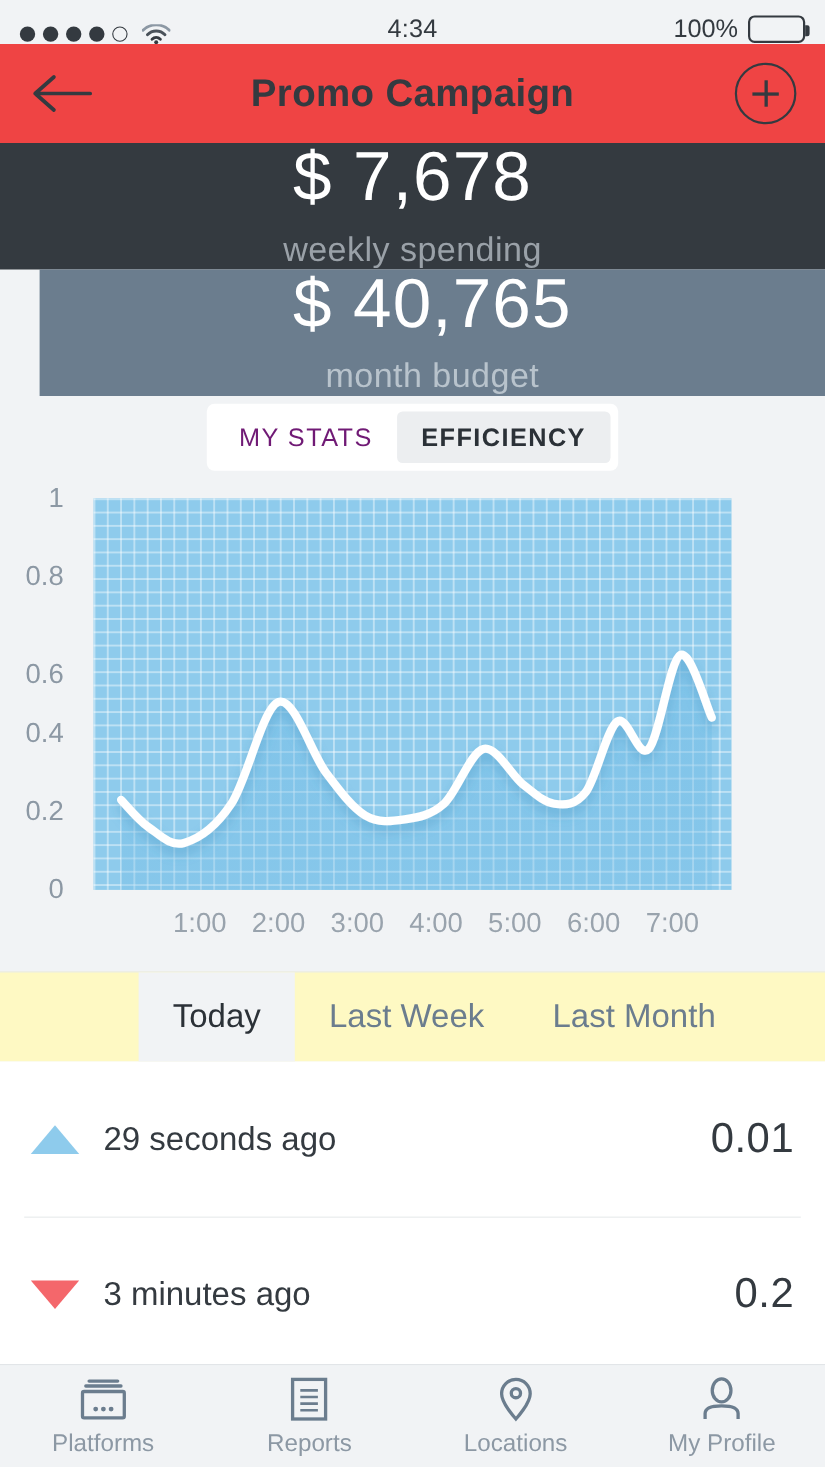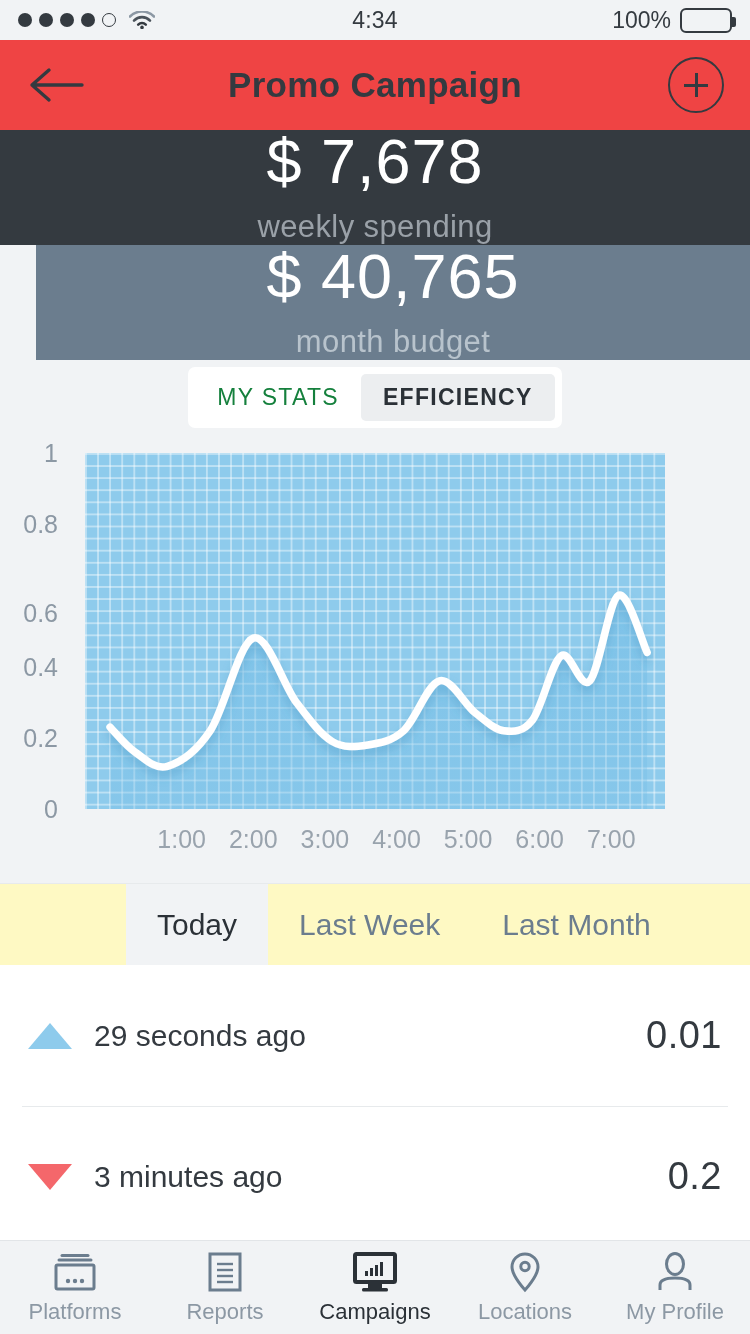--- a/index.html
+++ b/index.html
@@ -7,21 +7,21 @@
     width:750px; height:1334px;
     background:#f1f3f5;
     font-family:"Liberation Sans", sans-serif;
     overflow:hidden;
   }
   body { position:relative; }
 
   
   .statusbar {
     height:40px; width:100%;
-    display:flex; align-items:center;
+    display:flex; align-items:flex-end;
     padding:0 18px;
     background:#f1f3f5;
     position:relative;
   }
   .sb-left { display:flex; align-items:center; gap:7px; }
   .dot { width:14px; height:14px; border-radius:50%; background:#343a40; }
   .dot.hollow { background:transparent; border:1.8px solid #343a40; }
   .wifi { margin-left:6px; position:relative; width:26px; height:18px; }
   .sb-time {
     position:absolute; left:0; right:0; text-align:center;
@@ -84,21 +84,21 @@
 
   
   .chart-panel { background:#f1f3f5; padding-top:32px; }
   .segmented-wrap { display:flex; justify-content:center; }
   .segmented {
     background:#ffffff; border-radius:7px; padding:7px;
     display:flex; align-items:center;
   }
   .seg {
     padding:10px 22px; font-size:23px; letter-spacing:1.3px;
-    color:#15803d; border-radius:5px; cursor:pointer; white-space:nowrap;
+    color:#701a75; border-radius:5px; cursor:pointer; white-space:nowrap;
   }
   .seg.active { background:#eceef0; color:#2b3137; font-weight:bold; }
 
   
   .chart-area { position:relative; height:430px; margin-top:25px; }
   .y-axis {
     position:absolute; left:0; top:0; width:70px; height:356px;
   }
   .y-tick {
     position:absolute; right:12px; font-size:25px; color:#8c98a4;
@@ -318,34 +318,20 @@
         <rect x="5" y="3" width="30" height="36" fill="none" stroke="#6b7d8e" stroke-width="3"></rect>
         <line x1="12" y1="13" x2="28" y2="13" stroke="#6b7d8e" stroke-width="2.4"></line>
         <line x1="12" y1="19" x2="28" y2="19" stroke="#6b7d8e" stroke-width="2.4"></line>
         <line x1="12" y1="25" x2="28" y2="25" stroke="#6b7d8e" stroke-width="2.4"></line>
         <line x1="12" y1="31" x2="28" y2="31" stroke="#6b7d8e" stroke-width="2.4"></line>
       </svg>
     </span>
     <span class="tabbar-label">Reports</span>
   </div>
 
-  <div class="tabbar-item active">
-    <span class="tb-icon">
-      <svg viewBox="0 0 50 42" width="50" height="42">
-        <rect x="5" y="3" width="40" height="28" rx="1.5" fill="none" stroke="#2b3137" stroke-width="4"></rect>
-        <rect x="18" y="33" width="14" height="4" fill="#2b3137"></rect>
-        <rect x="12" y="37" width="26" height="3.5" rx="1.5" fill="#2b3137"></rect>
-        <rect x="15" y="20" width="3" height="5" fill="#2b3137"></rect>
-        <rect x="20" y="17" width="3" height="8" fill="#2b3137"></rect>
-        <rect x="25" y="14" width="3" height="11" fill="#2b3137"></rect>
-        <rect x="30" y="11" width="3" height="14" fill="#2b3137"></rect>
-      </svg>
-    </span>
-    <span class="tabbar-label">Campaigns</span>
-  </div>
 
   <div class="tabbar-item">
     <span class="tb-icon">
       <svg viewBox="0 0 34 42" width="34" height="42">
         <path d="M17 3 C9.8 3 4 8.8 4 16 C4 25 17 39 17 39 C17 39 30 25 30 16 C30 8.8 24.2 3 17 3 Z" fill="none" stroke="#6b7d8e" stroke-width="3"></path>
         <circle cx="17" cy="15.5" r="4.2" fill="none" stroke="#6b7d8e" stroke-width="3"></circle>
       </svg>
     </span>
     <span class="tabbar-label">Locations</span>
   </div>

